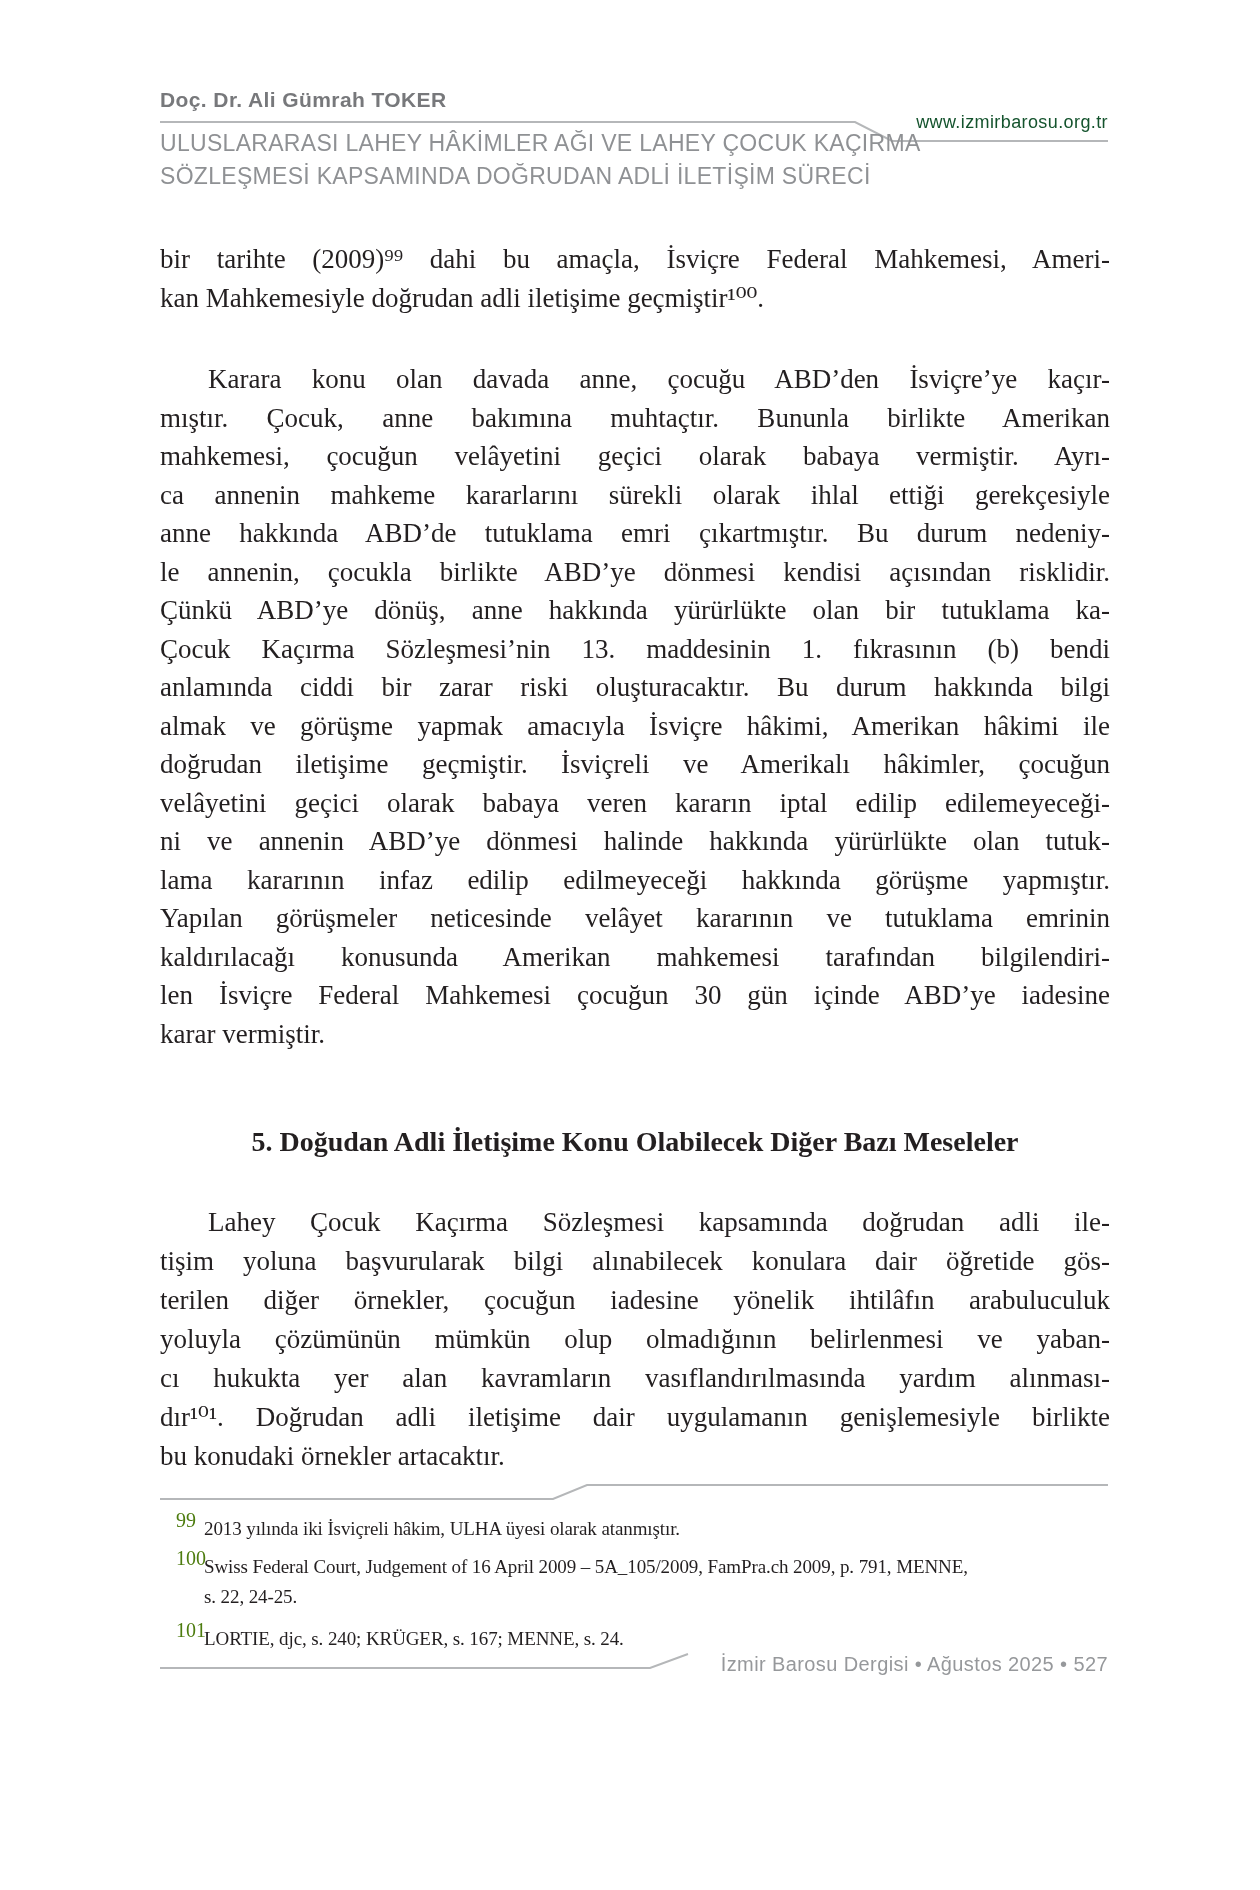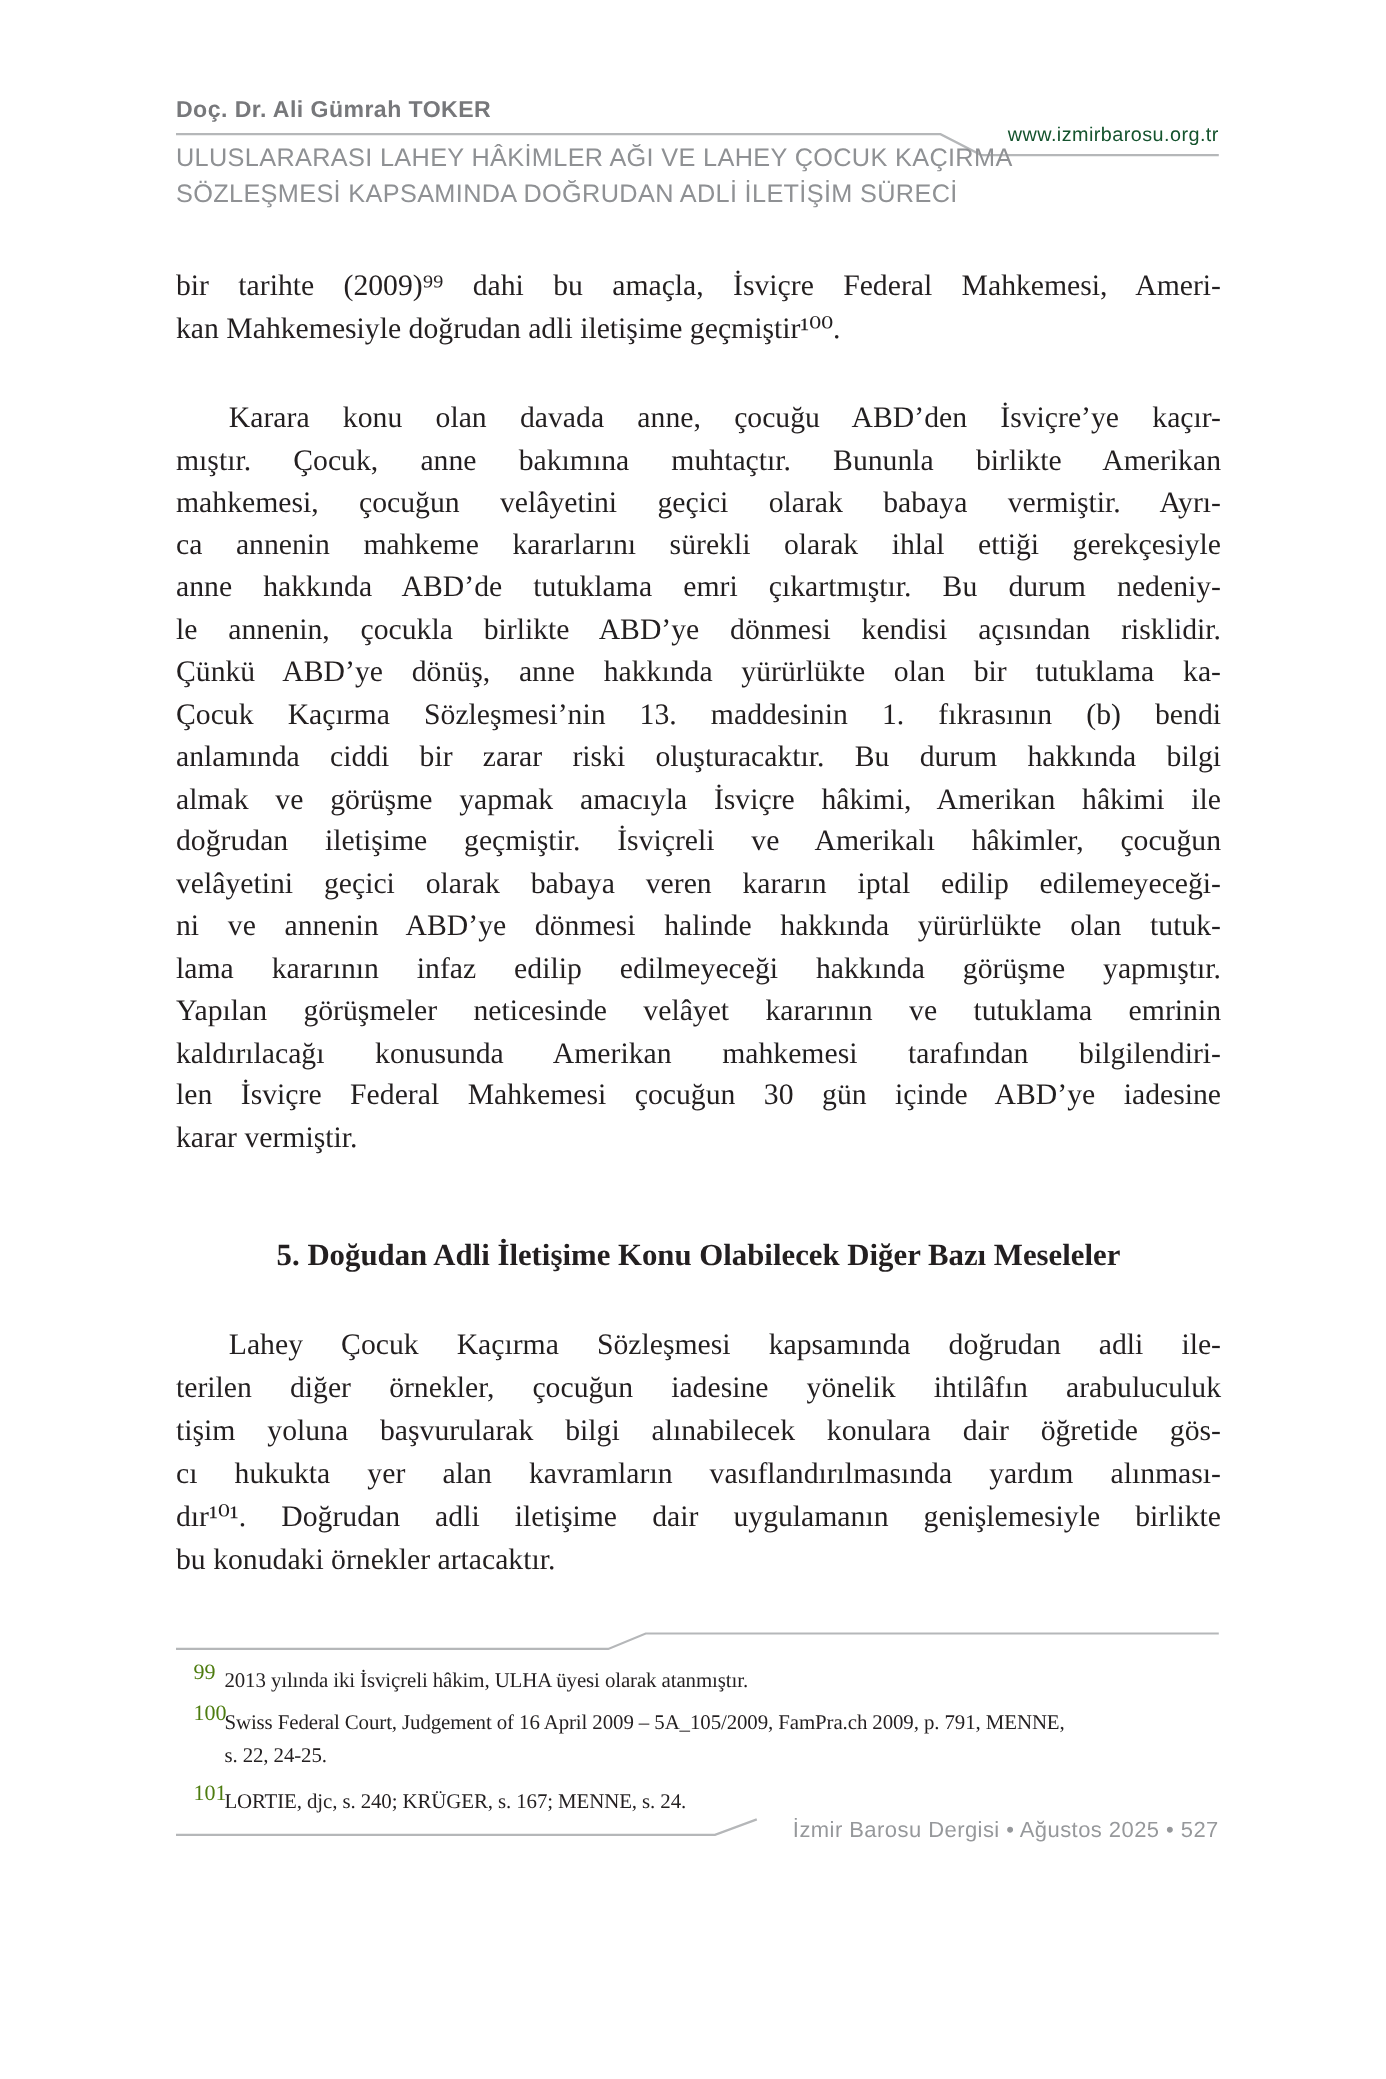--- a/index.html
+++ b/index.html
@@ -106,22 +106,23 @@
     <div class="j">Yapılan görüşmeler neticesinde velâyet kararının ve tutuklama emrinin</div>
     <div class="j">kaldırılacağı konusunda Amerikan mahkemesi tarafından bilgilendiri-</div>
     <div class="j">len İsviçre Federal Mahkemesi çocuğun 30 gün içinde ABD’ye iadesine</div>
     <div class="l">karar vermiştir.</div>
   </div>
 
   <div class="section-heading">5. Doğudan Adli İletişime Konu Olabilecek Diğer Bazı Meseleler</div>
 
   <div class="para" id="para3">
     <div class="j indent">Lahey Çocuk Kaçırma Sözleşmesi kapsamında doğrudan adli ile-</div>
+    <div class="j">tişim yoluna başvurularak bilgi alınabilecek konulara dair öğretide gös-</div>
     <div class="j">terilen diğer örnekler, çocuğun iadesine yönelik ihtilâfın arabuluculuk</div>
-    <div class="j">tişim yoluna başvurularak bilgi alınabilecek konulara dair öğretide gös-</div>
+    <div class="j">yoluyla çözümünün mümkün olup olmadığının belirlenmesi ve yaban-</div>
     <div class="j">cı hukukta yer alan kavramların vasıflandırılmasında yardım alınması-</div>
     <div class="j">dır¹⁰¹. Doğrudan adli iletişime dair uygulamanın genişlemesiyle birlikte</div>
     <div class="l">bu konudaki örnekler artacaktır.</div>
   </div>
 
   <svg class="fn-sep" viewBox="0 0 950 26" preserveAspectRatio="none" xmlns="http://www.w3.org/2000/svg">
     <polyline class="rule-line" points="0,21 393,21 427,7 948,7"></polyline>
   </svg>
 
   <div class="footnotes">

